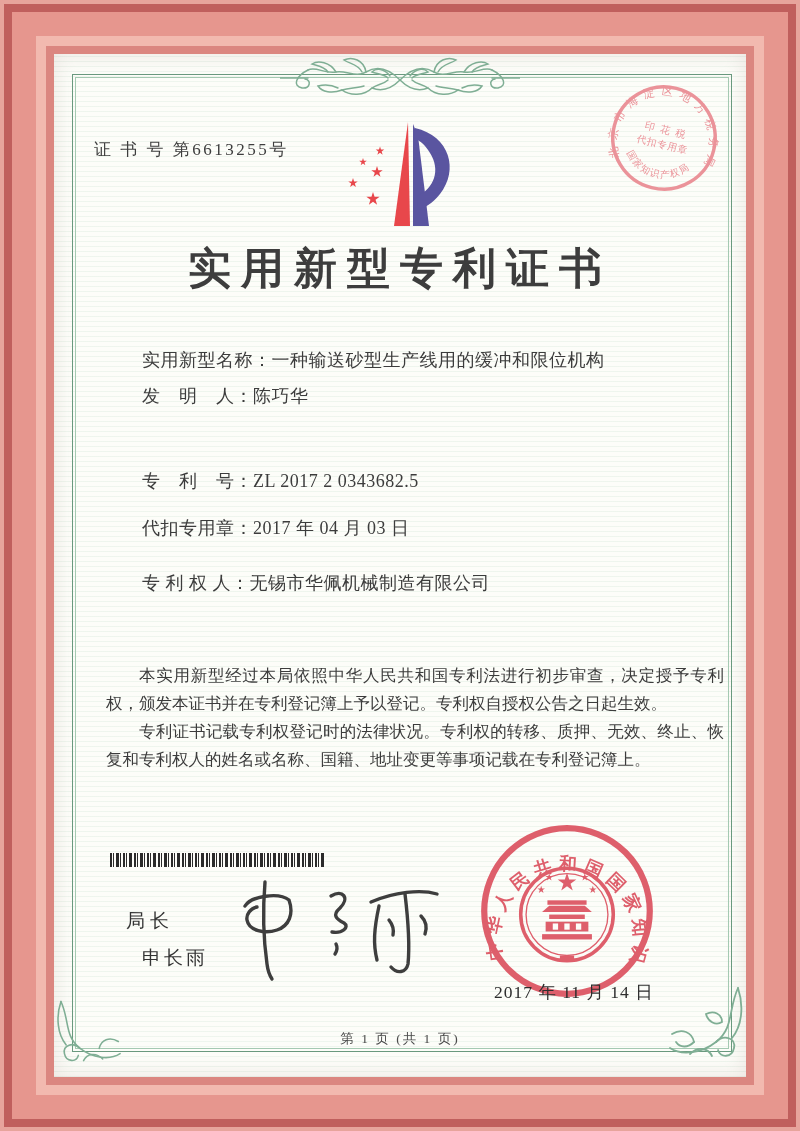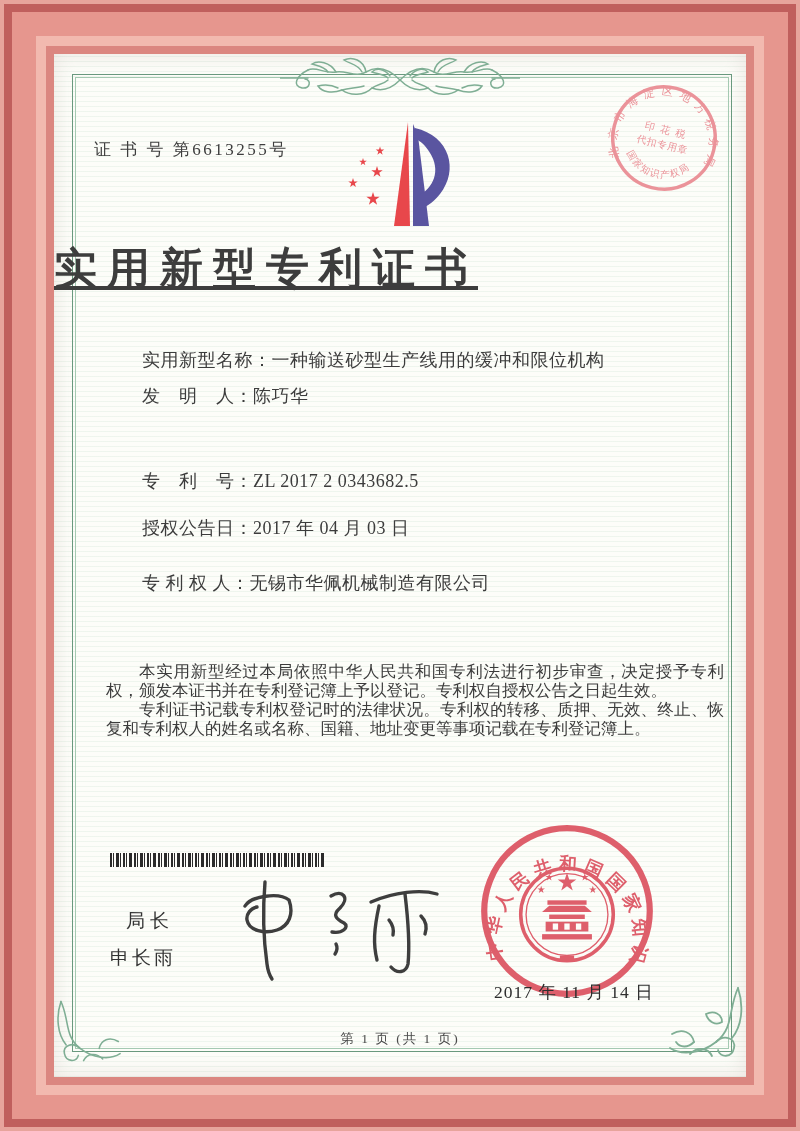--- a/index.html
+++ b/index.html
@@ -16,31 +16,31 @@
   .frame4{inset:36px;border-width:10px}
   .frame5{inset:46px;border-width:8px}
   .paper{position:absolute;inset:54px;background:#fdfdf9;
          background-image:repeating-linear-gradient(0deg,rgba(150,200,168,.14) 0 1px,rgba(255,255,255,0) 1px 5px);
          box-shadow:inset 0 0 22px rgba(120,80,70,.14);}
   .green-border{position:absolute;left:18px;top:20px;width:658px;height:976px;
          border:1.5px solid #69997e;}
   .green-border::before{content:"";position:absolute;inset:2px;border:1px solid #a5c9b2;}
   .abs{position:absolute;}
   .cert-no{left:40px;top:84px;font-size:17px;letter-spacing:2.5px;color:#3e3e3e;}
-  .title{left:0;top:186px;width:100%;font-size:43px;font-weight:bold;
-         letter-spacing:10px;color:#3d3d3d;text-decoration:underline;}
+  .title{left:0;top:186px;width:100%;text-align:center;font-size:43px;font-weight:bold;
+         letter-spacing:10px;color:#3d3d3d;}
   .field{left:58px;font-size:18px;white-space:nowrap;color:#3c3c3c;letter-spacing:.5px;margin-left:30px;}
   .f0{top:294px}.f1{top:330px}.f2{top:415px}.f3{top:462px}.f4{top:517px}.f5{top:572px}
-  .paras{left:52px;top:608px;width:618px;font-size:16.5px;line-height:19px;
+  .paras{left:52px;top:608px;width:618px;font-size:16.5px;line-height:28px;
          text-align:justify;color:#3c3c3c;}
   .paras p{margin:0;text-indent:2em;}
   .barcode{left:56px;top:799px;width:214px;height:14px;
     background:repeating-linear-gradient(90deg,#2b2b2b 0 2px,#fdfdf9 2px 3px,#2b2b2b 3px 4px,#fdfdf9 4px 6px,#2b2b2b 6px 9px,#fdfdf9 9px 10px,#2b2b2b 10px 11px,#fdfdf9 11px 13px,#2b2b2b 13px 15px,#fdfdf9 15px 16px,#2b2b2b 16px 17px,#fdfdf9 17px 19px,#2b2b2b 19px 22px,#fdfdf9 22px 24px);}
   .signer-title{left:72px;top:854px;font-size:19px;letter-spacing:5px;color:#333;}
-  .signer-name{left:56px;top:891px;font-size:19px;letter-spacing:3px;color:#333;}
+  .signer-name{left:88px;top:891px;font-size:19px;letter-spacing:3px;color:#333;}
   .sig{left:165px;top:820px;}
   .seal{left:424px;top:768px;opacity:.92;}
   .seal-date{left:440px;top:926px;font-size:17.5px;letter-spacing:1px;color:#2e2e2e;z-index:5;}
   .footer{left:0;top:976px;width:100%;text-align:center;font-size:13.5px;letter-spacing:2px;color:#4a4a4a;}
   .stamp-tax{left:548px;top:22px;opacity:.88;}
   .logo{left:288px;top:66px;}
   .orn-top{left:226px;top:0px;}
   .orn-bl{left:0px;top:944px;}
   .orn-br{left:600px;top:930px;}
 </style>
@@ -131,21 +131,21 @@
         <text x="80" y="74" text-anchor="middle" font-size="13" letter-spacing="2">印 花 税</text>
         <text x="80" y="93" text-anchor="middle" font-size="12.5" letter-spacing="1">代扣专用章</text>
       </g>
     </svg>
 
     <div class="abs title">实用新型专利证书</div>
 
     <div class="abs field f0"><span>实用新型名称：</span><span>一种输送砂型生产线用的缓冲和限位机构</span></div>
     <div class="abs field f1"><span>发　明　人：</span><span>陈巧华</span></div>
     <div class="abs field f2"><span>专　利　号：</span><span>ZL 2017 2 0343682.5</span></div>
-    <div class="abs field f3"><span>授权公告日：</span><span>2017 年 04 月 03 日</span></div>
+    <div class="abs field f3"><span>代扣专用章：</span><span>2017 年 04 月 03 日</span></div>
     <div class="abs field f4"><span>专 利 权 人：</span><span>无锡市华佩机械制造有限公司</span></div>
 
     <div class="abs paras">
       <p>本实用新型经过本局依照中华人民共和国专利法进行初步审查，决定授予专利权，颁发本证书并在专利登记簿上予以登记。专利权自授权公告之日起生效。</p>
       <p>专利证书记载专利权登记时的法律状况。专利权的转移、质押、无效、终止、恢复和专利权人的姓名或名称、国籍、地址变更等事项记载在专利登记簿上。</p>
     </div>
 
     <div class="abs barcode"></div>
 
     <div class="abs signer-title">局长</div>

